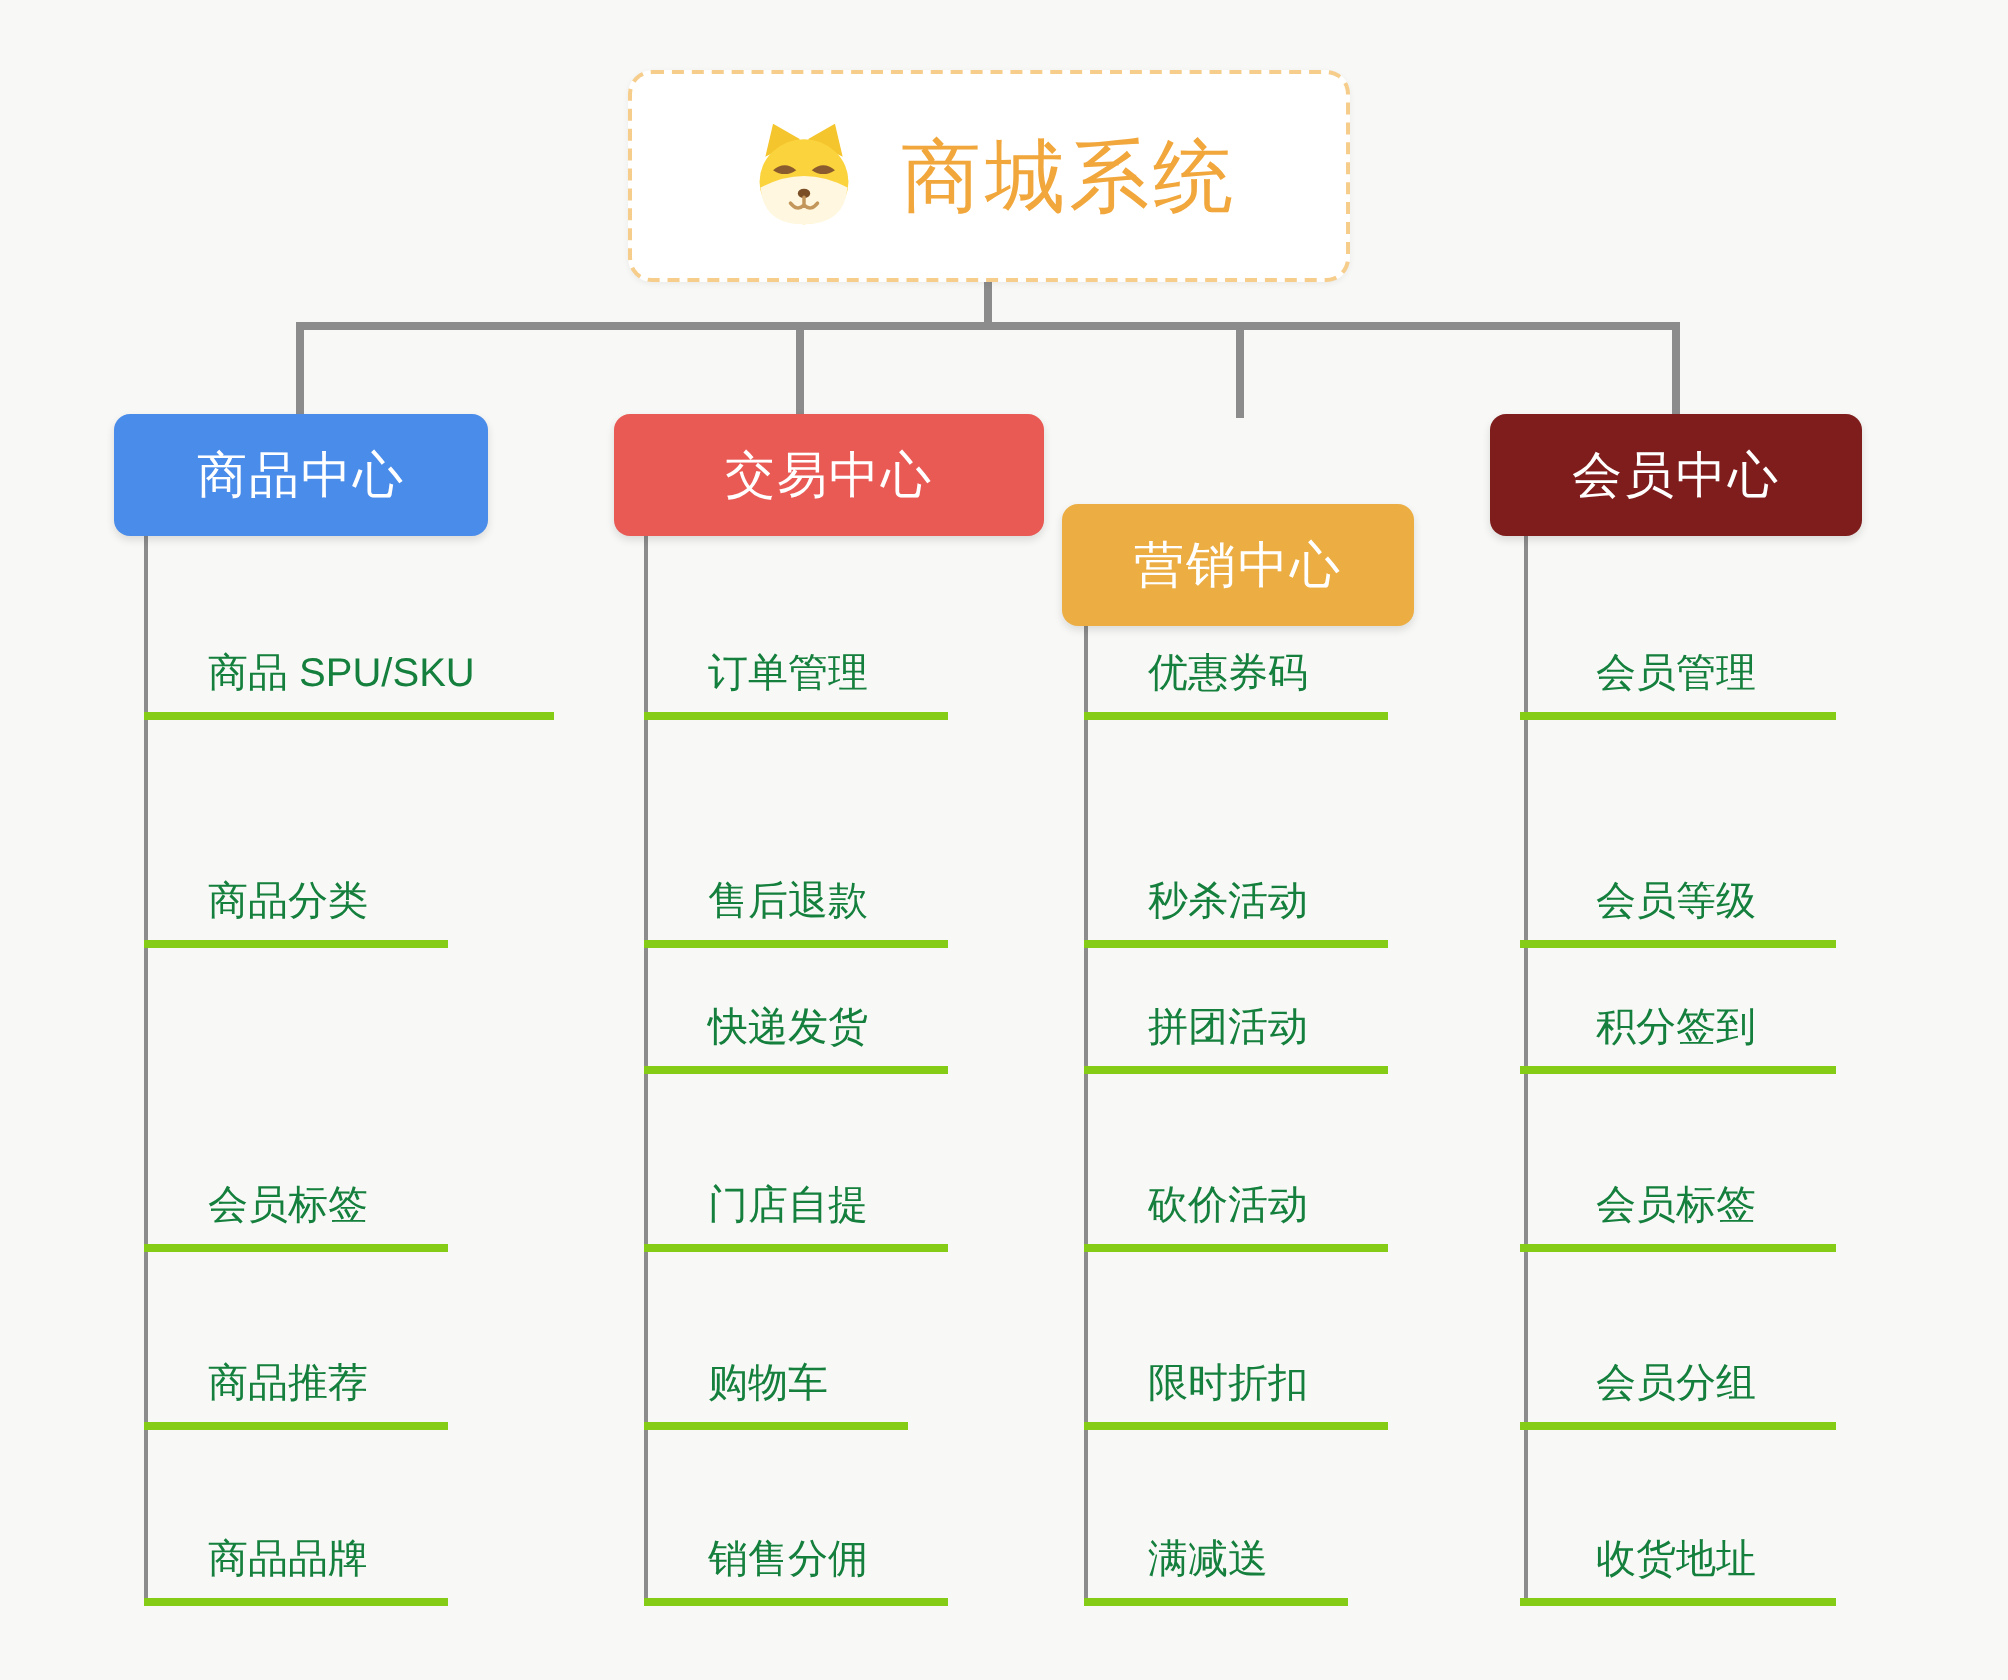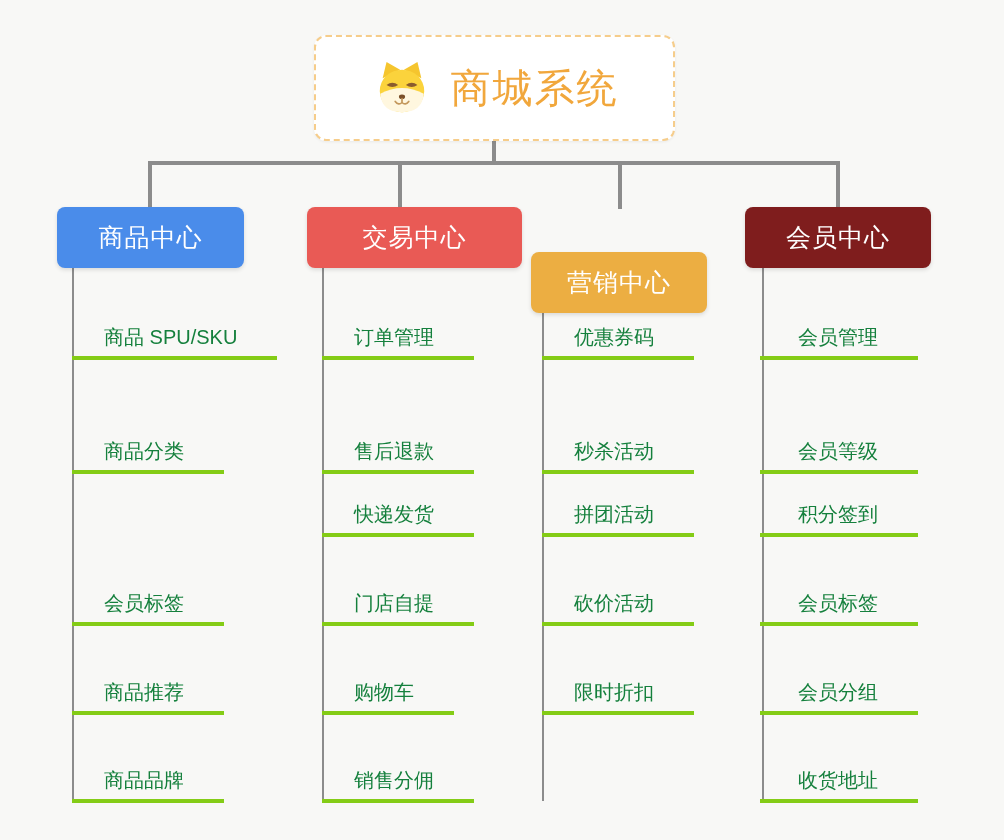--- a/index.html
+++ b/index.html
@@ -120,20 +120,21 @@
   <div class="leaf col-1 row-3">门店自提</div>
   <div class="leaf col-1 row-2">快递发货</div>
   <div class="leaf col-1 row-4">购物车</div>
   <div class="leaf col-1 row-5">销售分佣</div>
 
   <div class="leaf col-2 row-0">优惠券码</div>
   <div class="leaf col-2 row-1">秒杀活动</div>
   <div class="leaf col-2 row-2">拼团活动</div>
   <div class="leaf col-2 row-4">限时折扣</div>
   <div class="leaf col-2 row-3">砍价活动</div>
+  <div class="leaf col-2 row-5">满减送</div>
 
   <div class="leaf col-3 row-0">会员管理</div>
   <div class="leaf col-3 row-1">会员等级</div>
   <div class="leaf col-3 row-2">积分签到</div>
   <div class="leaf col-3 row-3">会员标签</div>
   <div class="leaf col-3 row-4">会员分组</div>
   <div class="leaf col-3 row-5">收货地址</div>
 
 </div>
 

